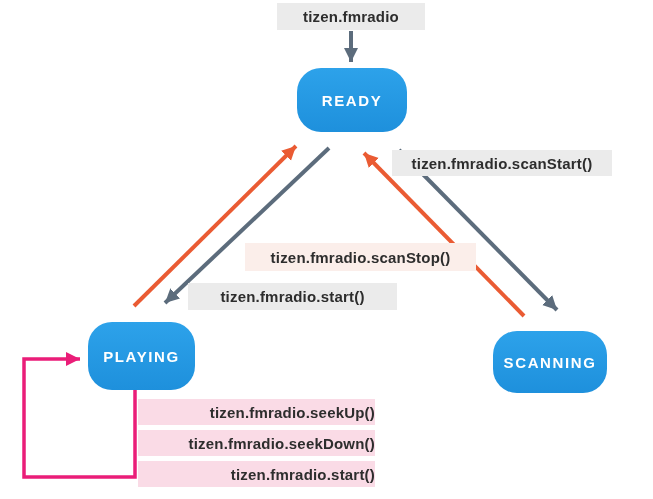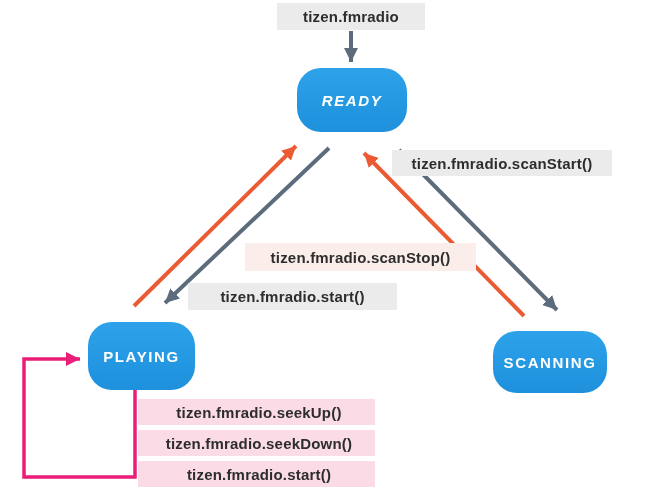--- a/index.html
+++ b/index.html
@@ -28,40 +28,40 @@
     background: linear-gradient(180deg, #2da2ea 0%, #1e90dc 100%);
     color: #ffffff;
     font-size: 15px;
     font-weight: bold;
     letter-spacing: 1.6px;
     display: flex;
     align-items: center;
     justify-content: center;
     text-align: center;
   }
-  .st-ready    { left: 297px; top:  68px; width: 110px; height: 64px; font-style: italic; }
+  .st-ready    { left: 297px; top:  68px; width: 110px; height: 64px; }
   .st-playing  { left:  88px; top: 322px; width: 107px; height: 68px; }
   .st-scanning { left: 493px; top: 331px; width: 114px; height: 62px; }
 
   .lbl {
     position: absolute;
     font-size: 15px;
     font-weight: bold;
     color: #2d2d2d;
     letter-spacing: 0.2px;
     display: flex;
     align-items: center;
     justify-content: center;
     white-space: nowrap;
     box-sizing: border-box;
   }
   .bg-gray  { background: #ebebeb; }
   .bg-peach { background: #fbeeea; }
   .bg-pink  { background: #fadbe6; }
-  .lbl-left { justify-content: center; padding-left: 5px; }
+  .lbl-left { justify-content: flex-end; padding-left: 5px; }
 
   .lbl-init      { left: 277px; top:   3px; width: 148px; height: 27px; }
   .lbl-stop      { left:  13px; top: 208px; width: 200px; height: 27px; }
   .lbl-scanstart { left: 392px; top: 150px; width: 220px; height: 26px; }
   .lbl-scanstop  { left: 245px; top: 243px; width: 231px; height: 28px; justify-content: center; }
   .lbl-start     { left: 188px; top: 283px; width: 209px; height: 27px; }
   .lbl-seekup    { left: 138px; top: 399px; width: 237px; height: 26px; }
   .lbl-seekdown  { left: 138px; top: 430px; width: 237px; height: 26px; }
   .lbl-loopstart { left: 138px; top: 461px; width: 237px; height: 26px; }
 </style>

